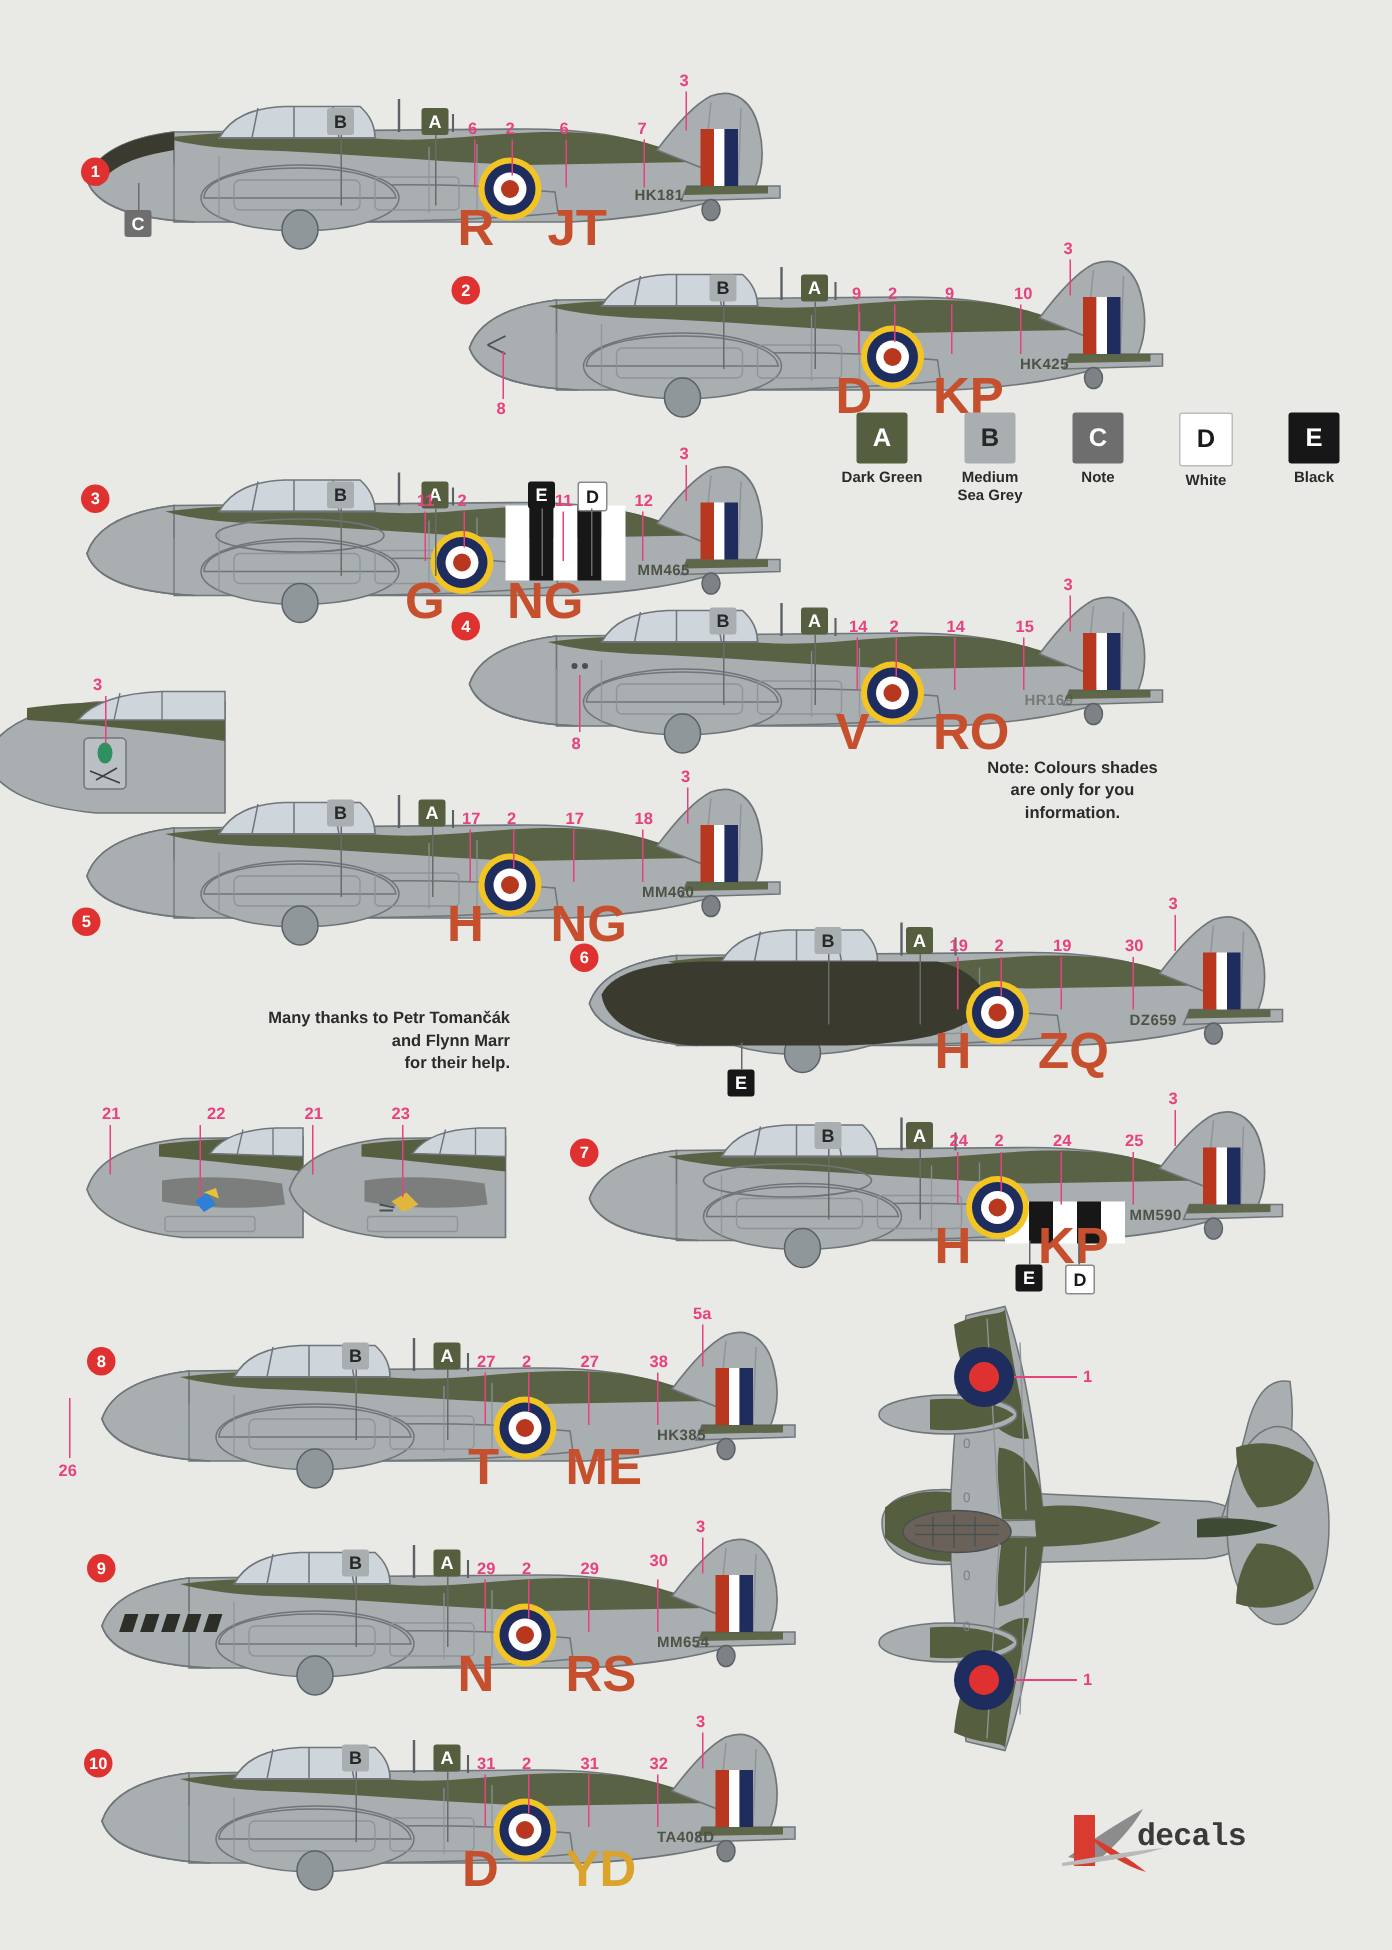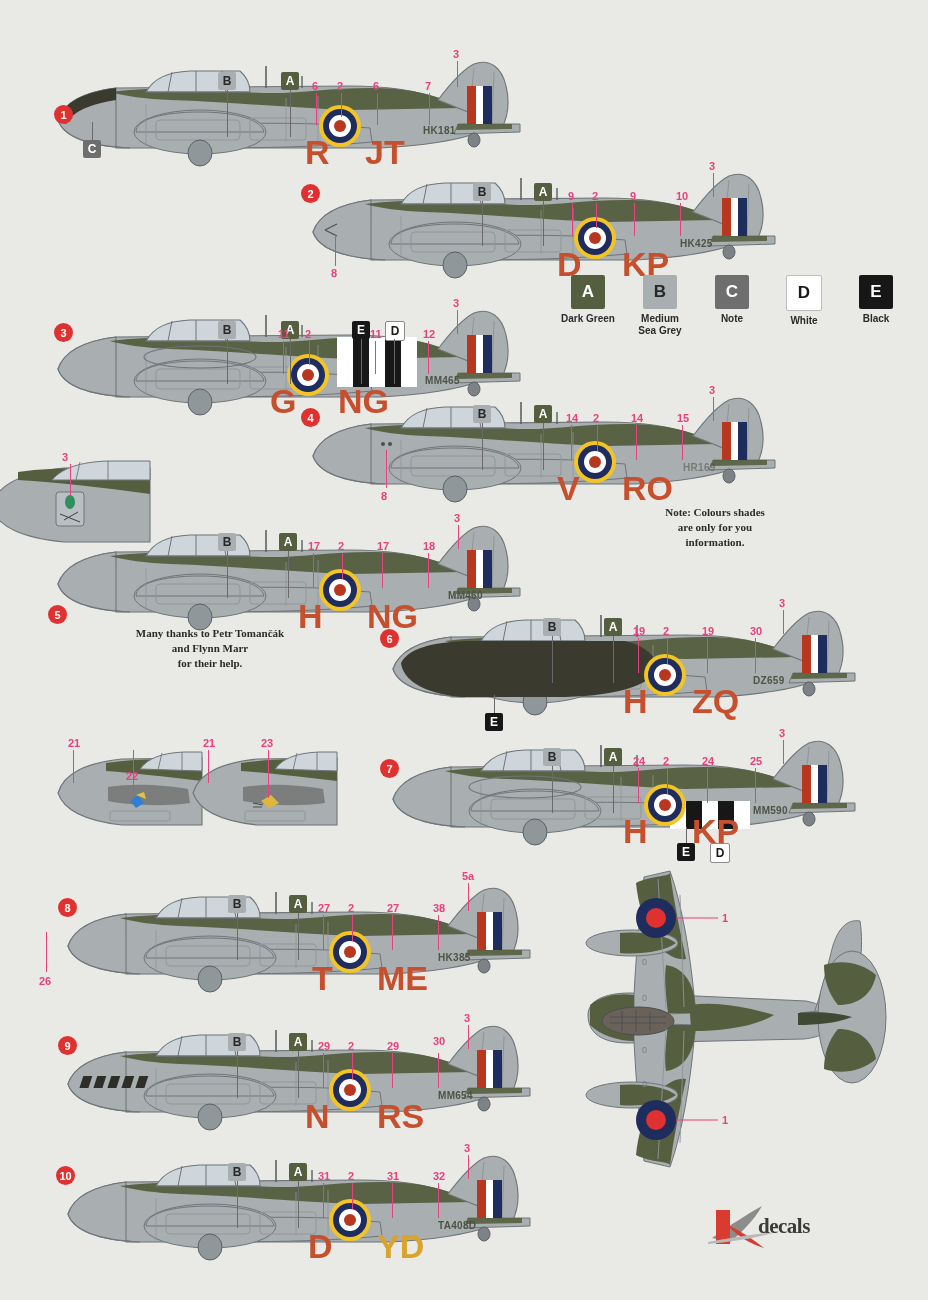--- a/index.html
+++ b/index.html
@@ -45,27 +45,27 @@
   .lg .sw{
     width:34px;height:34px;margin:0 auto 4px;border-radius:2px;
     display:flex;align-items:center;justify-content:center;
     font-size:17px;font-weight:bold;font-family:"Liberation Sans",sans-serif;
   }
   .lg .nm{font-size:10px;font-weight:bold;color:#2a2a2a;line-height:1.15;
           font-family:"Liberation Sans",sans-serif;}
   
   .note{
     position:absolute;font-size:11px;font-weight:bold;color:#2b2b2b;
-    text-align:center;line-height:1.35;font-family:Liberation Serif, serif;
+    text-align:center;line-height:1.35;font-family:Liberation Sans, sans-serif;
   }
   
   #logo{position:absolute;left:700px;top:1198px;width:150px;height:52px;}
   #logo .lbl{
     position:absolute;left:58px;top:16px;font-size:21px;font-weight:bold;
-    color:#3a3a3a;font-family:Liberation Serif, serif;letter-spacing:-.5px;
+    color:#3a3a3a;font-family:Liberation Mono, monospace;letter-spacing:-.5px;
   }
   svg{display:block;overflow:visible;}
 </style>
 </head>
 <body>
 
 <div id="sheet">
 
   <svg width="0" height="0" style="position:absolute">
     <defs>
@@ -301,21 +301,21 @@
       <rect x="456" y="50" width="7" height="38" fill="#ffffff"></rect>
       <rect x="463" y="50" width="9" height="38" fill="#1e2c5e"></rect>
       <circle cx="320" cy="90" r="21" fill="#f2c524"></circle>
       <circle cx="320" cy="90" r="17" fill="#1e2c5e"></circle>
       <circle cx="320" cy="90" r="11" fill="#ffffff"></circle>
       <circle cx="320" cy="90" r="6" fill="#b8371f"></circle>
     </svg>
     <div class="circ" style="left:28px;top:105px;">5</div>
     <div class="code" style="left:278px;top:99px;font-size:34px;">H</div>
     <div class="code" style="left:347px;top:99px;font-size:34px;">NG</div>
-    <div class="serial" style="left:428px;top:90px;">MM460</div>
+    <div class="serial" style="left:408px;top:90px;">MM460</div>
     <div class="tag B" style="left:198px;top:33px;">B</div>
     <div class="lead-grey" style="left:207px;top:51px;height:47px;"></div>
     <div class="tag A" style="left:259px;top:33px;">A</div>
     <div class="lead-grey" style="left:268px;top:51px;height:47px;"></div>
     <div class="num-pink" style="left:288px;top:40px;">17</div>
     <div class="lead" style="left:293px;top:53px;height:35px;"></div>
     <div class="num-pink" style="left:318px;top:40px;">2</div>
     <div class="lead" style="left:322px;top:53px;height:26px;"></div>
     <div class="num-pink" style="left:357px;top:40px;">17</div>
     <div class="lead" style="left:362px;top:53px;height:35px;"></div>
@@ -362,21 +362,21 @@
   </div>
 
   <div class="ac" style="left:60px;top:735px;width:140px;height:90px;">
     <svg width="140" height="90">
       <use href="#moz-nose" x="-8" y="6"></use>
       <path d="M70,66 l8,-6 l6,8 l-8,5 z" fill="#2f7fd6"></path>
       <path d="M76,60 l8,-3 l2,7 z" fill="#e5c23a"></path>
     </svg>
     <div class="num-pink" style="left:8px;top:2px;">21</div>
     <div class="lead" style="left:13px;top:15px;height:33px;"></div>
-    <div class="num-pink" style="left:66px;top:2px;margin-top:33px;">22</div>
+    <div class="num-pink" style="left:78px;top:2px;">22</div>
     <div class="lead" style="left:73px;top:15px;height:48px;"></div>
   </div>
 
   <div class="ac" style="left:195px;top:735px;width:140px;height:90px;">
     <svg width="140" height="90">
       <use href="#moz-nose" x="-8" y="6"></use>
       <path d="M66,66 l10,-6 l8,8 l-10,5 z" fill="#e0b63c"></path>
       <path d="M58,68 l10,2 M58,72 l9,0" stroke="#4a4f53" stroke-width="1.2"></path>
     </svg>
     <div class="num-pink" style="left:8px;top:2px;">21</div>
@@ -610,21 +610,21 @@
     <div class="lg">
       <div class="sw" style="background:#171717;color:#fff;">E</div>
       <div class="nm">Black</div>
     </div>
   </div>
 
   <div class="note" style="left:600px;top:505px;width:230px;white-space:pre-line;">Note: Colours shades
 are only for you
 information.</div>
 
-  <div class="note" style="left:80px;top:626px;width:260px;white-space:pre-line;">Many thanks to Petr Tomančák
+  <div class="note" style="left:80px;top:672px;width:260px;white-space:pre-line;text-align:right;">Many thanks to Petr Tomančák
 and Flynn Marr
 for their help.</div>
 
   <div id="logo">
     <svg width="150" height="52">
       <path d="M12,40 C26,30 44,18 62,8 C54,22 42,34 30,44 Z" fill="#8c8c8c"></path>
       <path d="M16,12 L30,12 L30,46 L16,46 Z" fill="#d93b30"></path>
       <path d="M30,28 C42,34 54,42 64,50 C50,46 38,38 30,30 Z" fill="#d93b30"></path>
       <path d="M8,44 C30,40 54,36 76,34 C56,40 32,44 8,46 Z" fill="#b9b9b9"></path>
     </svg>

